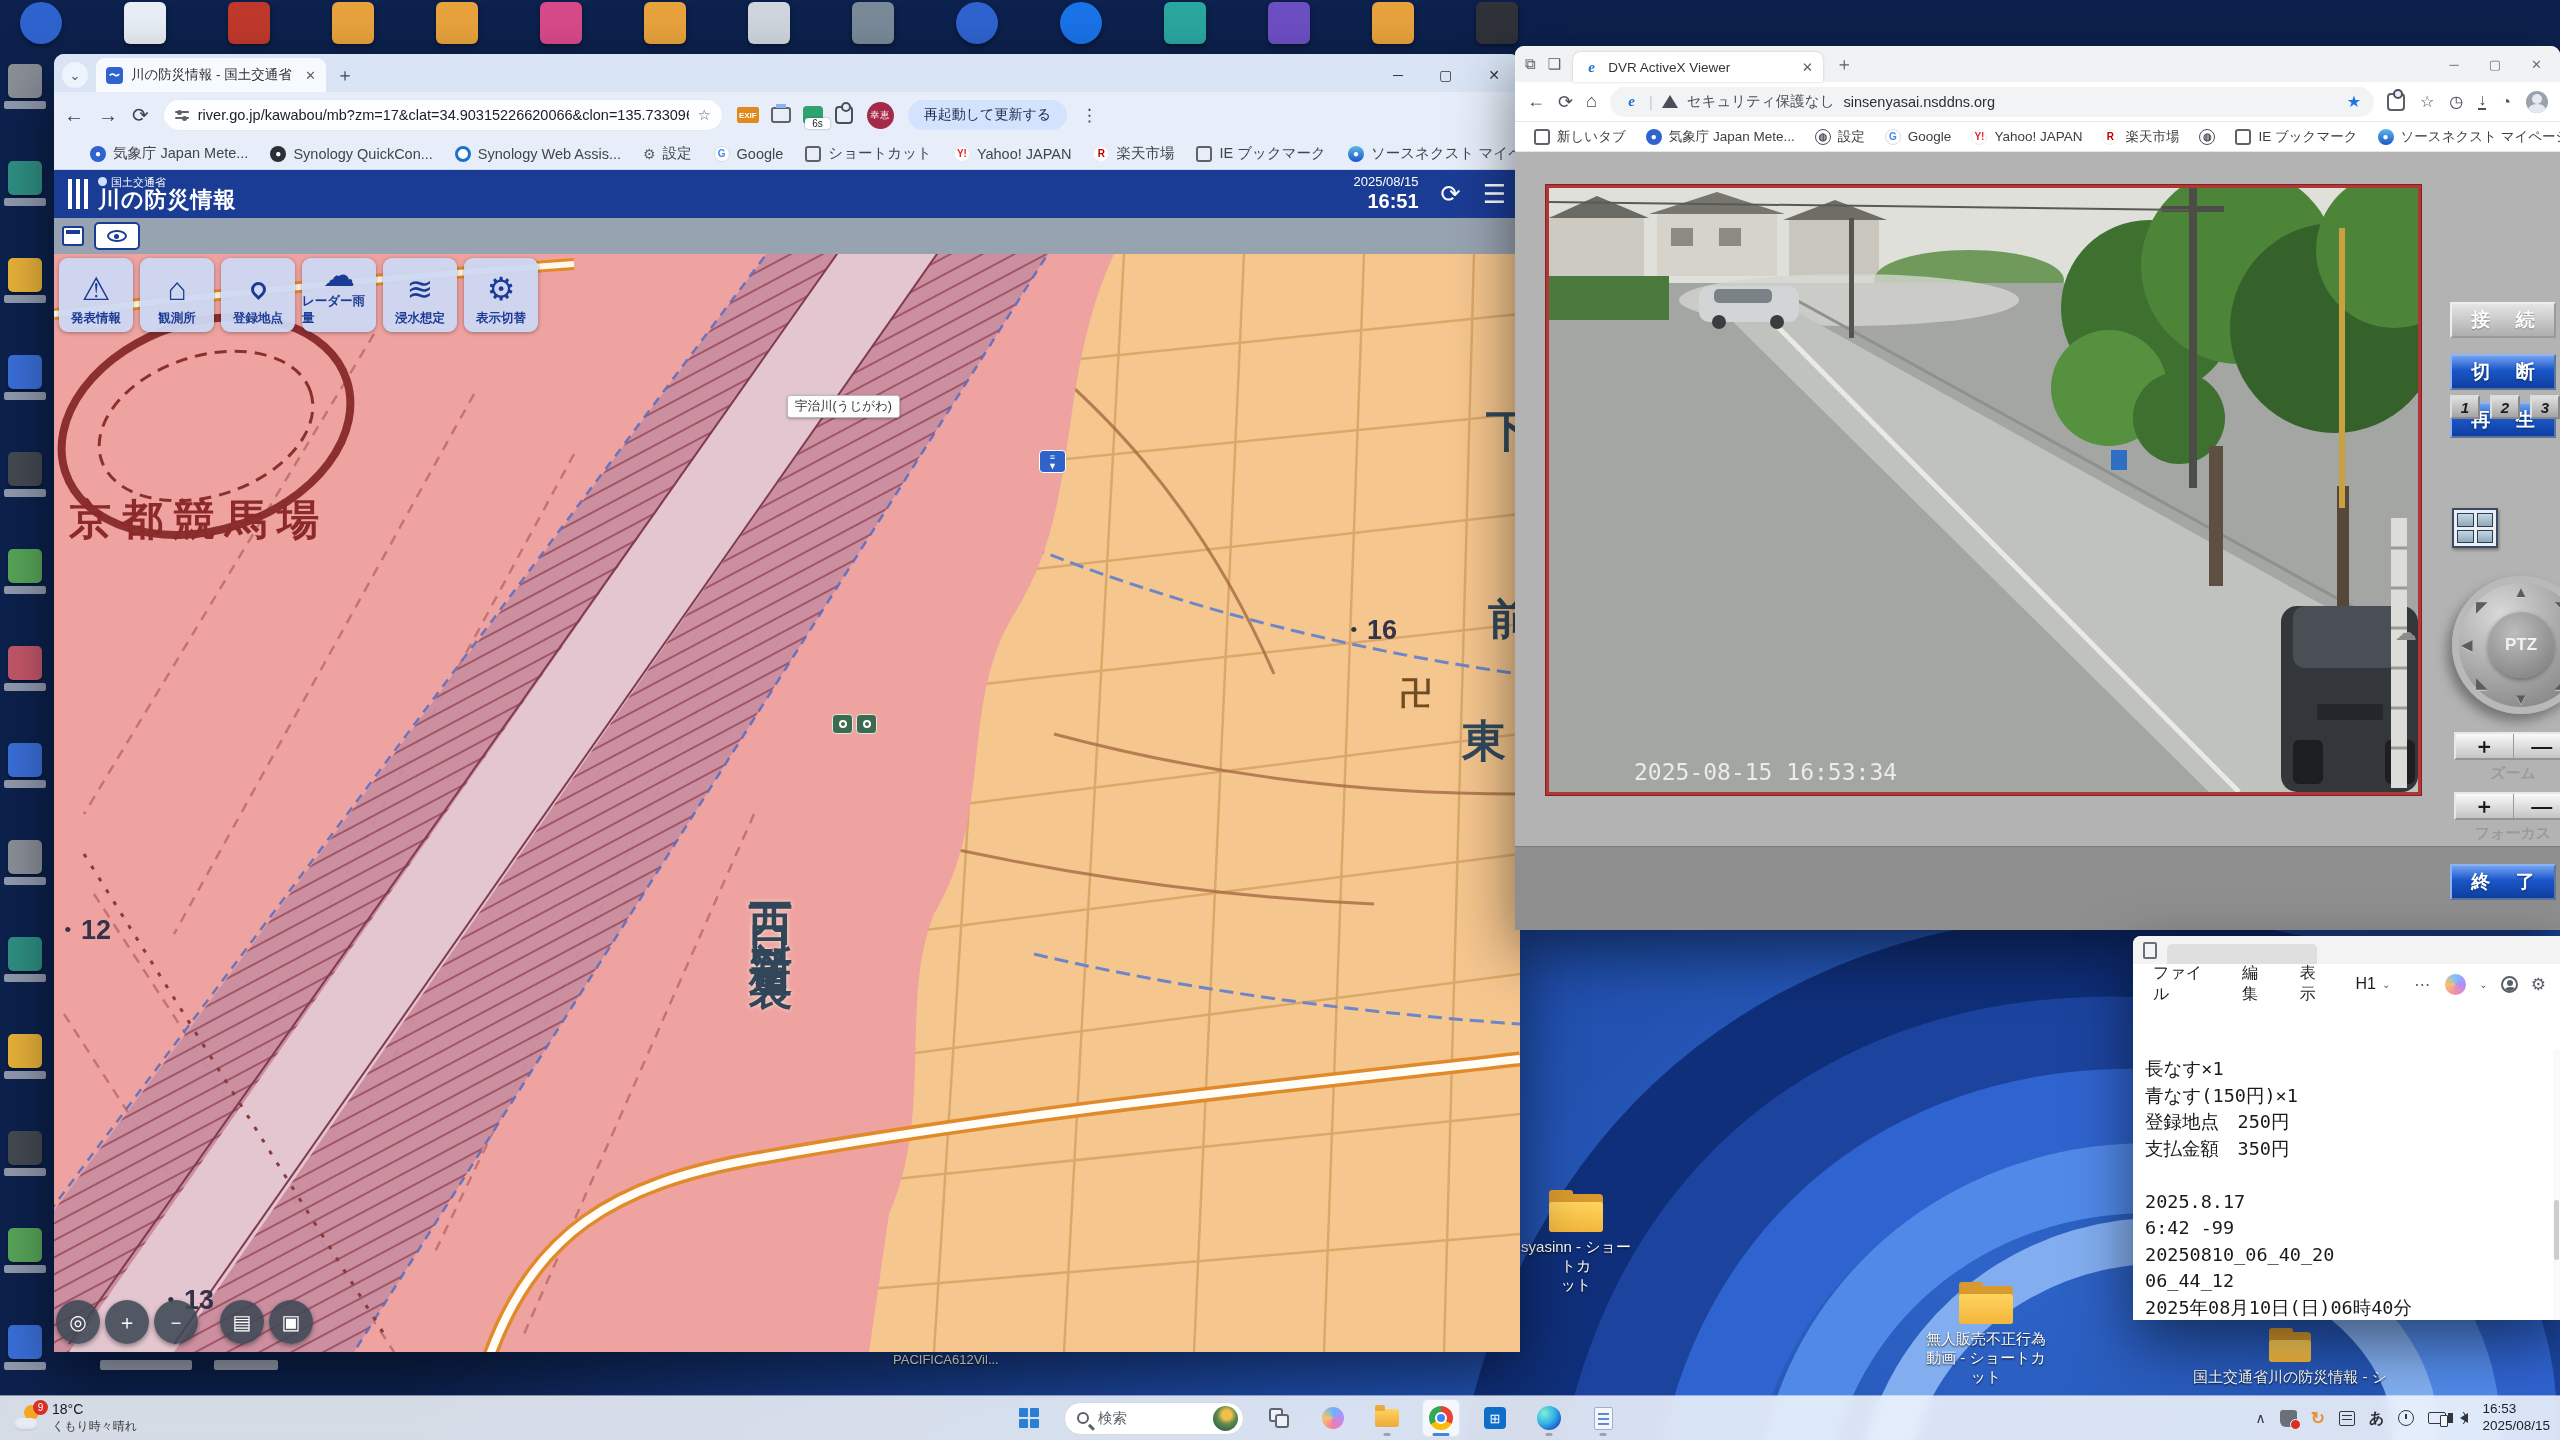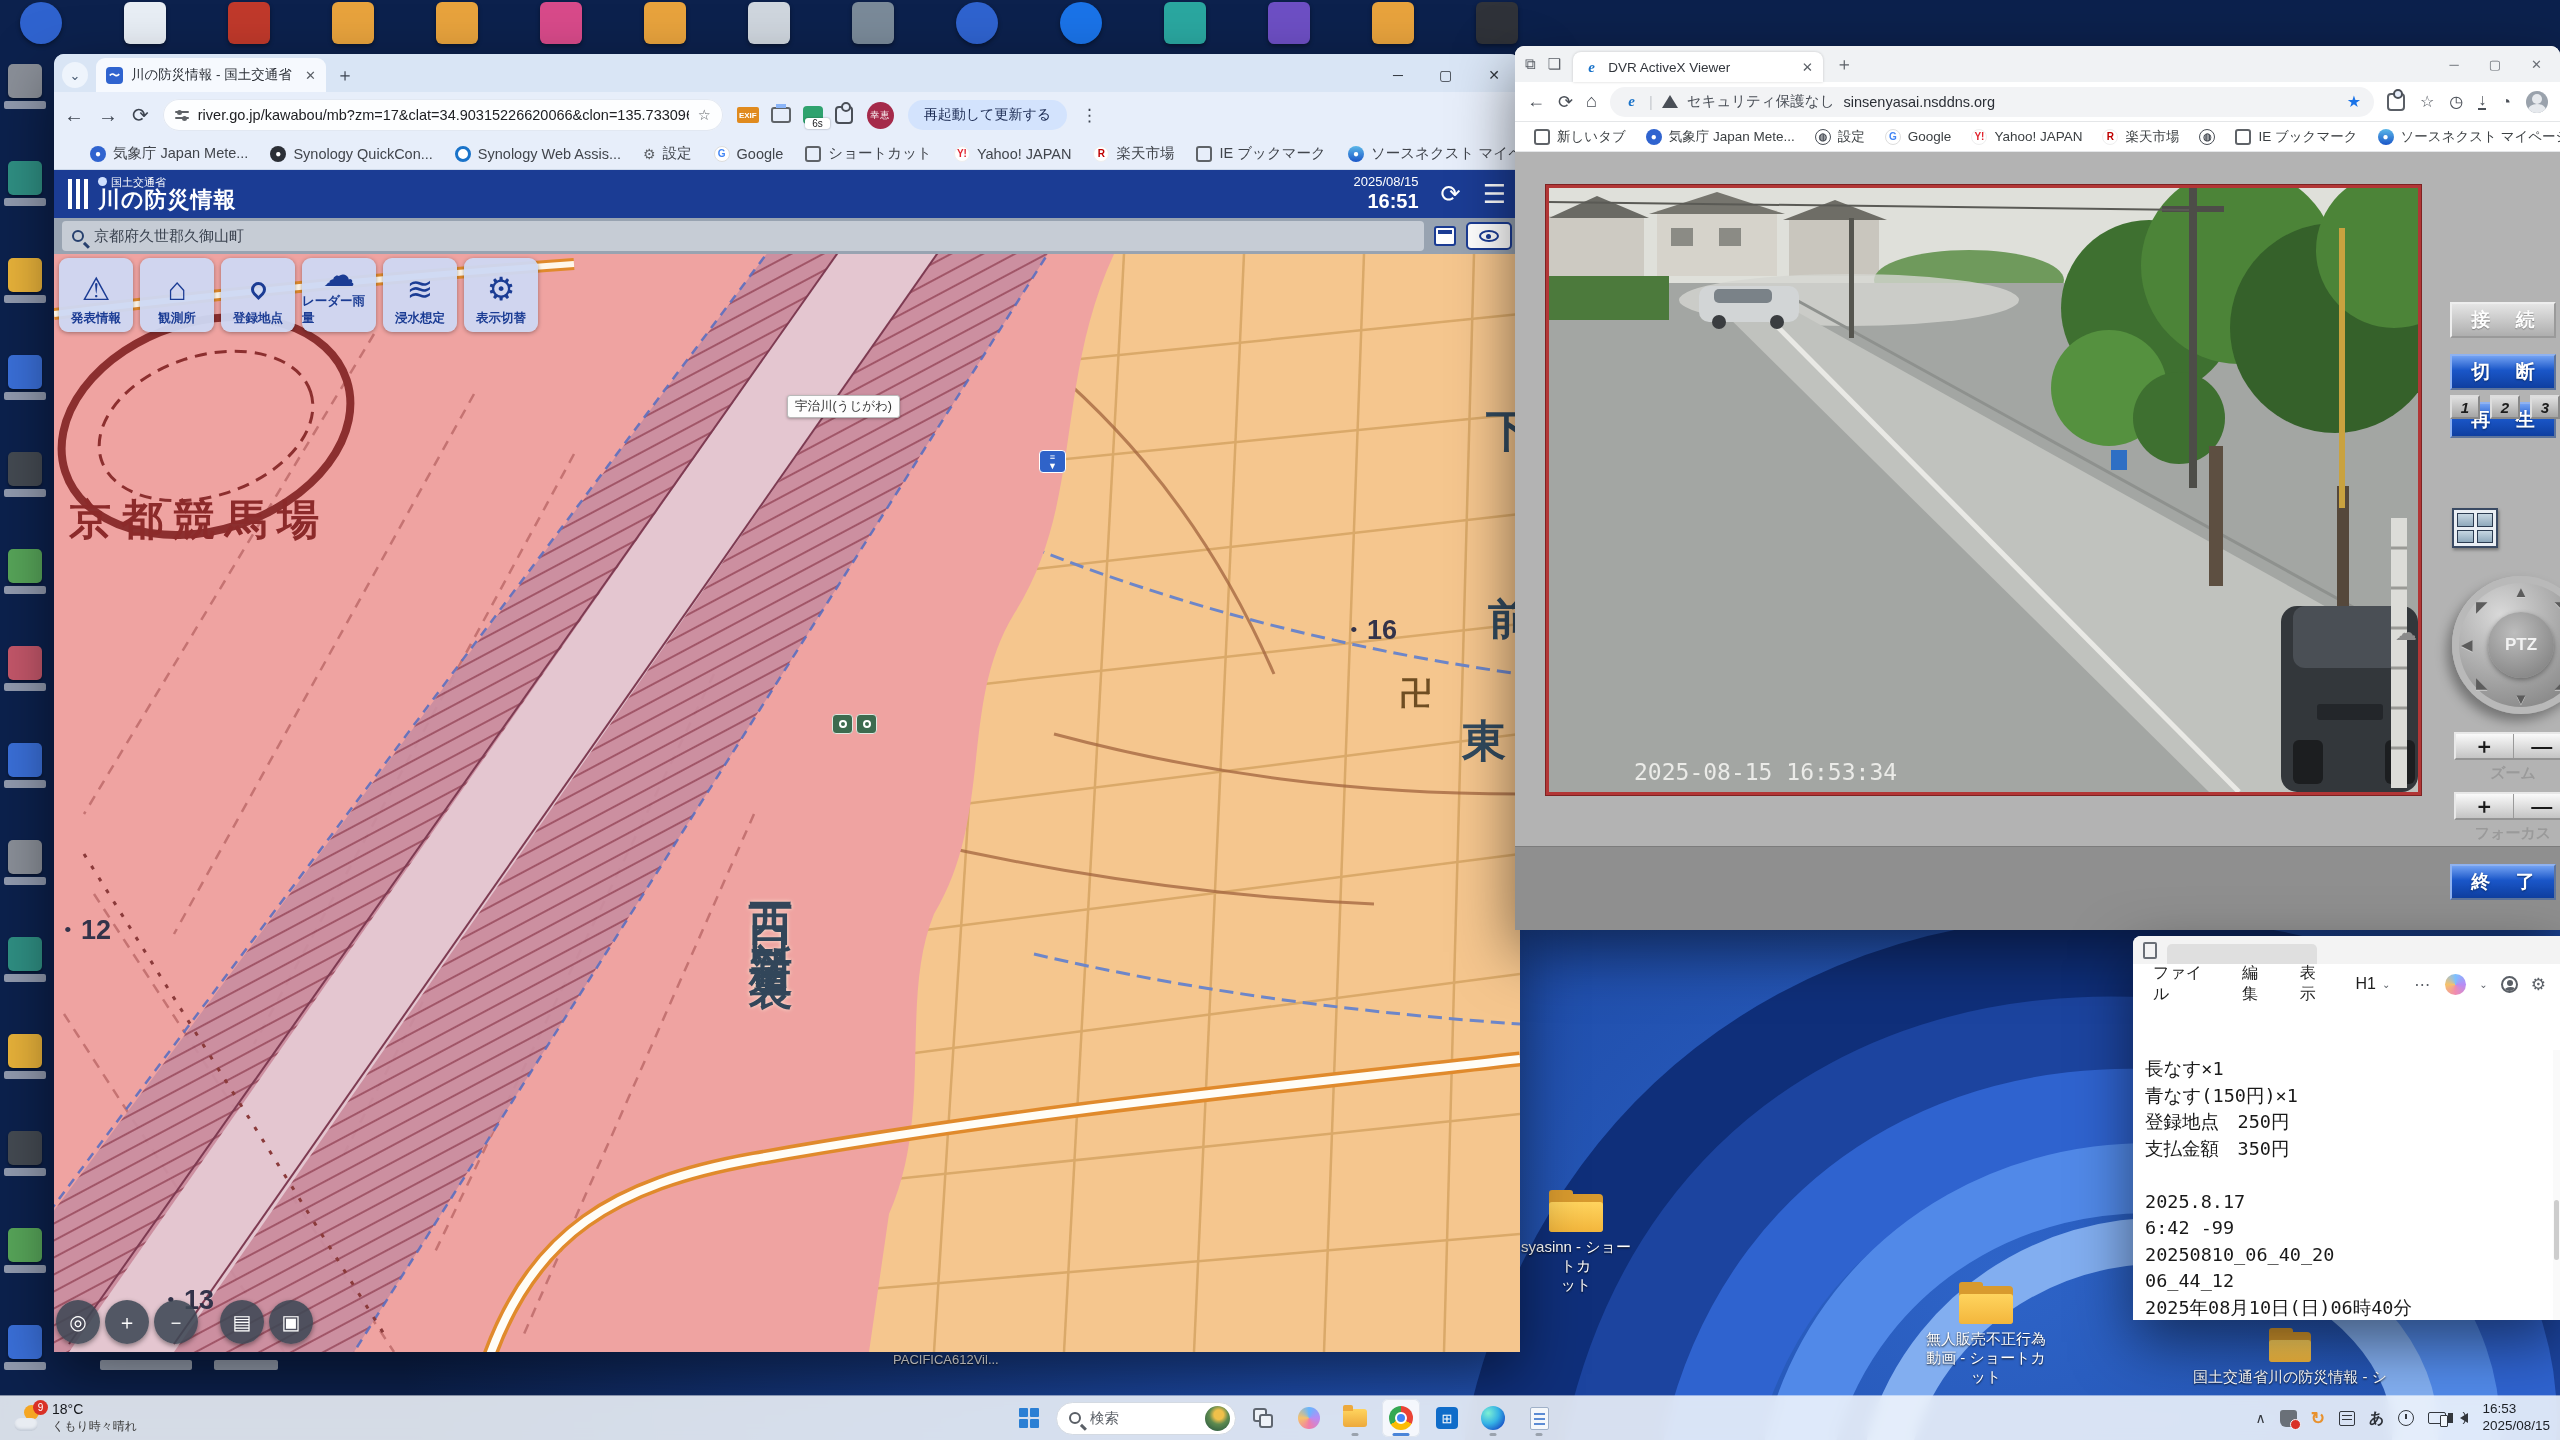--- a/index.html
+++ b/index.html
@@ -214,21 +214,21 @@
        background:rgba(241,246,252,.88);backdrop-filter:blur(6px);display:flex;align-items:center;
        box-shadow:0 -1px 0 rgba(255,255,255,.5);}
   .tb-weather{display:flex;align-items:center;gap:8px;padding-left:14px;width:220px;}
   .w-ico{position:relative;width:30px;height:26px;}
   .w-sun{position:absolute;left:10px;top:0;width:15px;height:15px;border-radius:50%;background:#f5a623;}
   .w-cloud{position:absolute;left:0;bottom:0;width:24px;height:13px;border-radius:8px;background:#e8ecf2;box-shadow:inset 0 -2px 3px #c2cad6;}
   .w-badge{position:absolute;right:-4px;top:-5px;width:15px;height:15px;border-radius:50%;background:#d93025;
        color:#fff;font-size:10px;display:flex;align-items:center;justify-content:center;}
   .w-temp{font-size:14px;color:#16181c;line-height:1.2;}
   .w-desc{font-size:12px;color:#404040;}
-  .tb-center{position:absolute;left:1010px;display:flex;align-items:center;gap:8px;height:36px;}
+  .tb-center{position:absolute;left:1010px;display:flex;align-items:center;gap:16px;height:36px;}
   .startbtn{width:38px;height:38px;display:flex;align-items:center;justify-content:center;border-radius:6px;}
   .winlogo{width:20px;height:20px;display:grid;grid-template-columns:1fr 1fr;gap:2px;}
   .winlogo i{background:#2a7fd4;border-radius:1px;}
   .tb-search{width:180px;height:33px;background:#fff;border:1px solid #d4dae2;border-radius:17px;
        display:flex;align-items:center;gap:9px;padding:0 5px 0 12px;}
   .tb-search .mag{border-color:#5a5f66;} .tb-search .mag::after{background:#5a5f66;}
   .tb-search .stxt{flex:1;color:#5a5f66;font-size:14.5px;}
   .simg{width:25px;height:25px;border-radius:50%;background:radial-gradient(circle at 55% 35%,#f0c04a 0 22%,#5d8a4f 45%,#2a5840 90%);}
   .tbicon{width:38px;height:38px;border-radius:6px;display:flex;align-items:center;justify-content:center;position:relative;}
   .tbicon.active{background:rgba(255,255,255,.75);box-shadow:inset 0 0 0 1px #dfe5ee;}
@@ -492,24 +492,20 @@
       <div class="site-dt">
         <div class="site-date">2025/08/15</div>
         <div class="site-time">16:51</div>
       </div>
       <span class="site-refresh">⟳</span>
       <span class="site-burger">☰</span>
     </div>
   </div>
 
   <div class="searchrow">
-    <div class="search-in">
-      <span class="mag"></span>
-      <span>京都府久世郡久御山町</span>
-    </div>
     <span class="cal"></span>
     <div class="eyebtn">
         <span class="eye"></span>
       </div>
   </div>
 
   <div class="maparea">
     <svg class="terrain" width="1466" height="1098" viewBox="0 0 1466 1098">
       <defs>
         <pattern id="hatch" width="15" height="15" patternUnits="userSpaceOnUse" patternTransform="rotate(62)">

